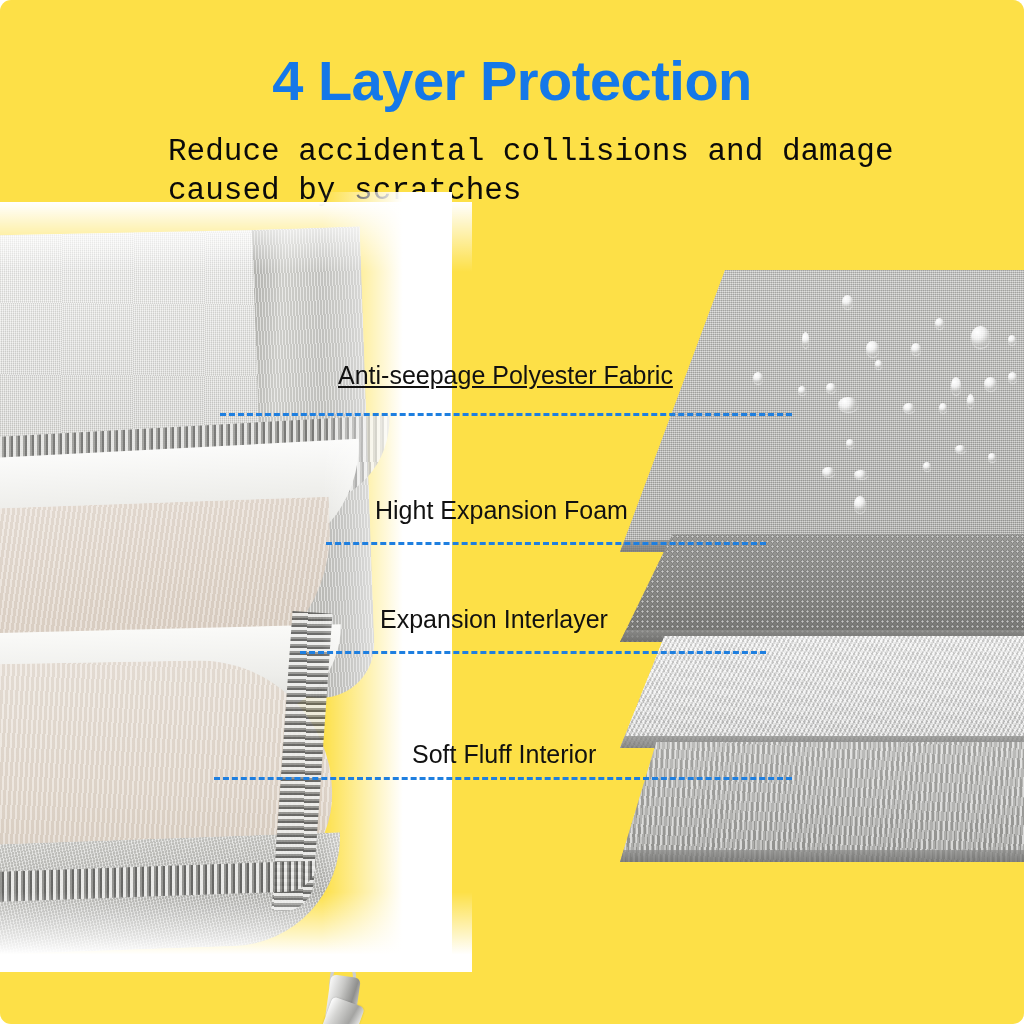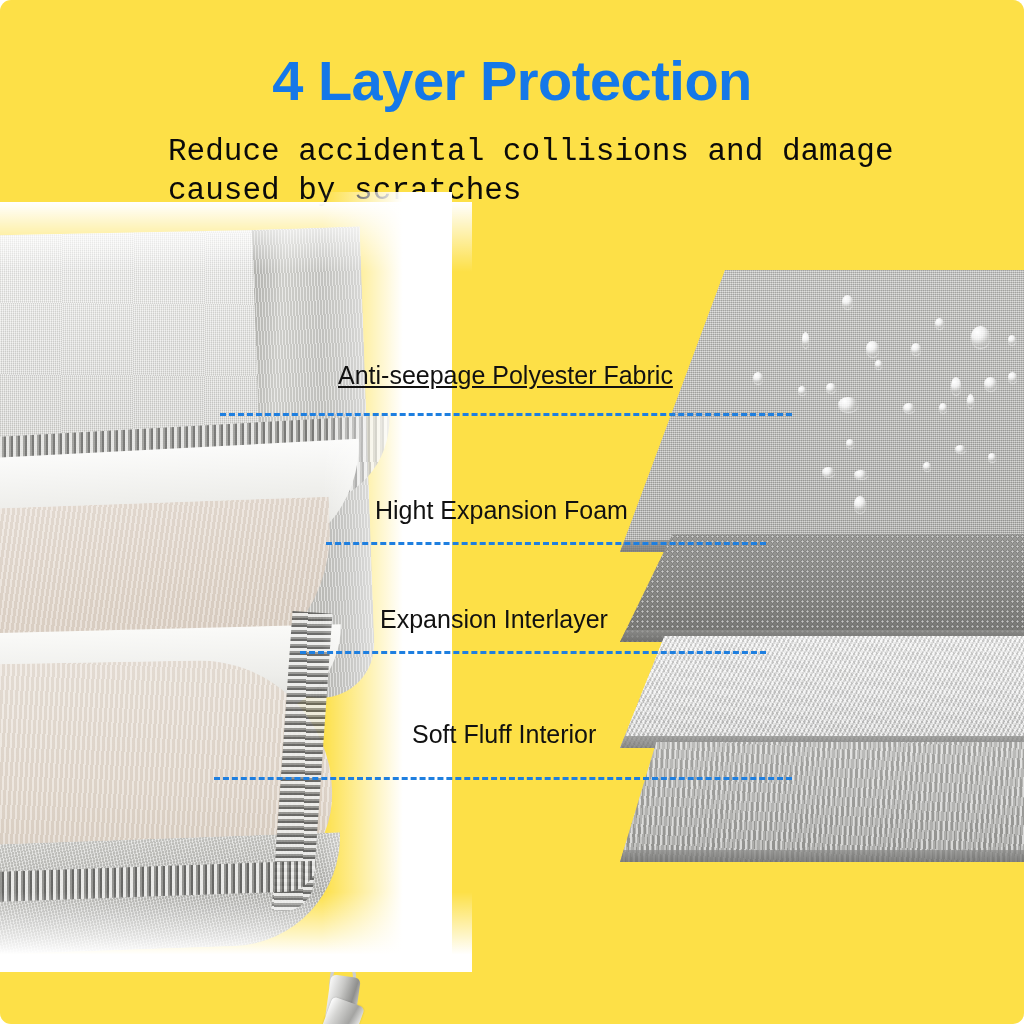--- a/index.html
+++ b/index.html
@@ -247,21 +247,21 @@
     position:absolute; height:0;
     border-top:3px dashed #1E7FE0;
   }
 
   #co1 .lbl  { left:338px; top:361px;text-decoration:underline; }
   #co1 .dash { left:220px; top:413px; width:572px; }
   #co2 .lbl  { left:369px; top:496px;margin-left:6px; }
   #co2 .dash { left:326px; top:542px; width:440px; }
   #co3 .lbl  { left:380px; top:605px; }
   #co3 .dash { left:300px; top:651px; width:466px; }
-  #co4 .lbl  { left:412px; top:720px; }
+  #co4 .lbl  { left:412px; top:740px; }
   #co4 .dash { left:214px; top:777px; width:578px; }
 </style>
 </head>
 <body>
 
 <div id="stage">
 
   <div id="header">
     <div id="title">4 Layer Protection</div>
     <div id="subtitle">Reduce accidental collisions and damage caused by scratches</div>

